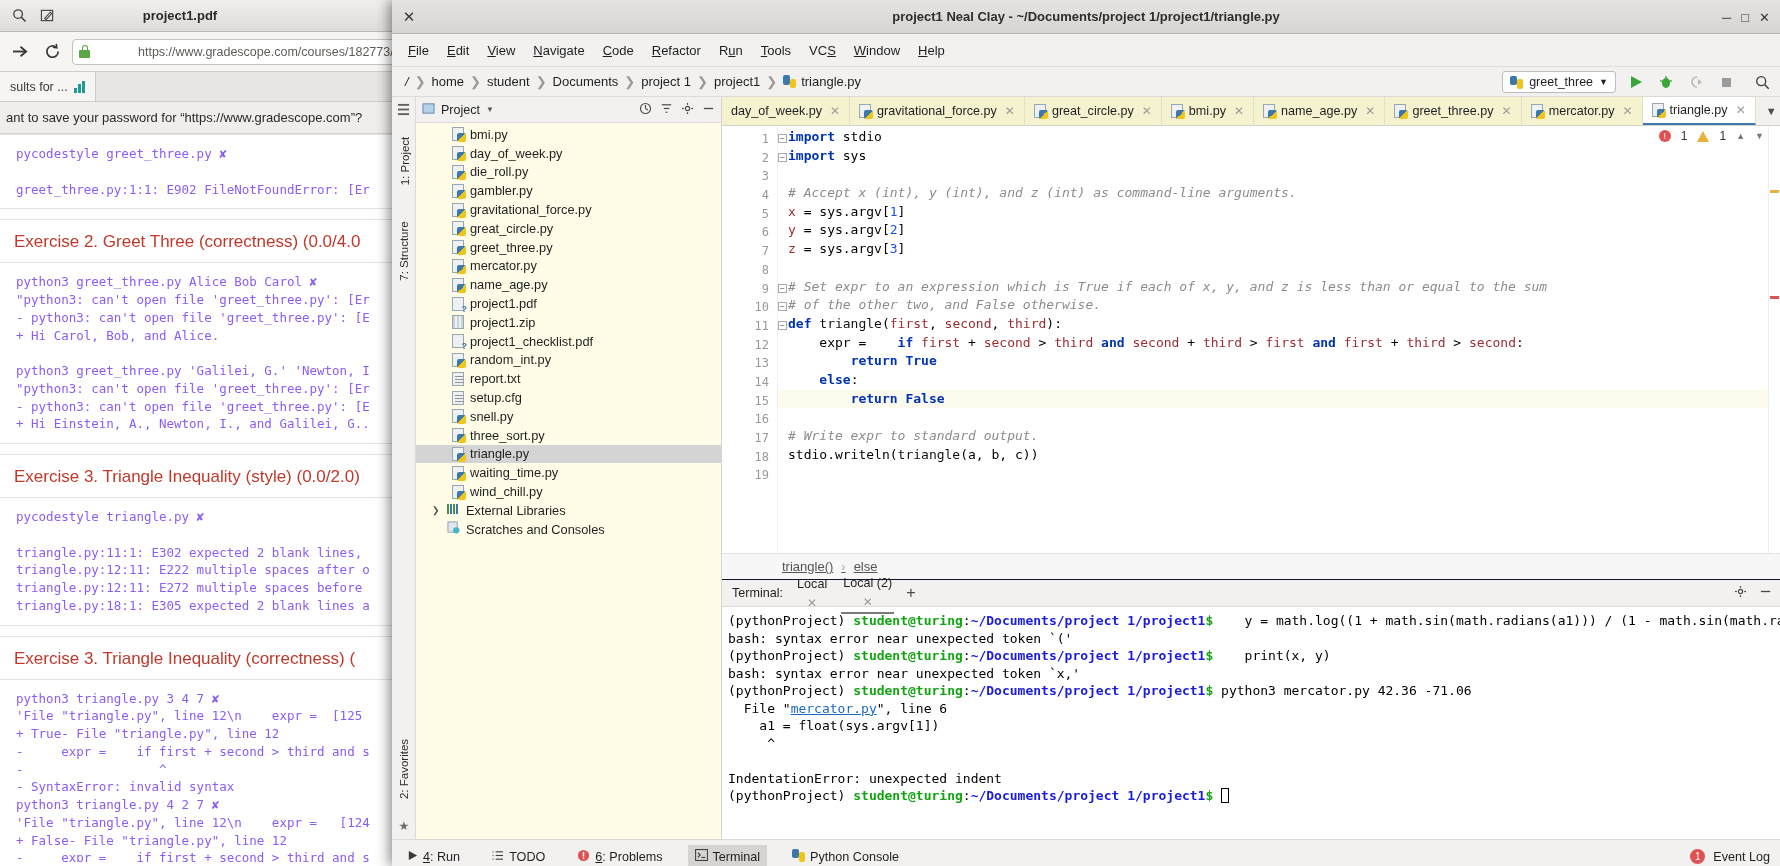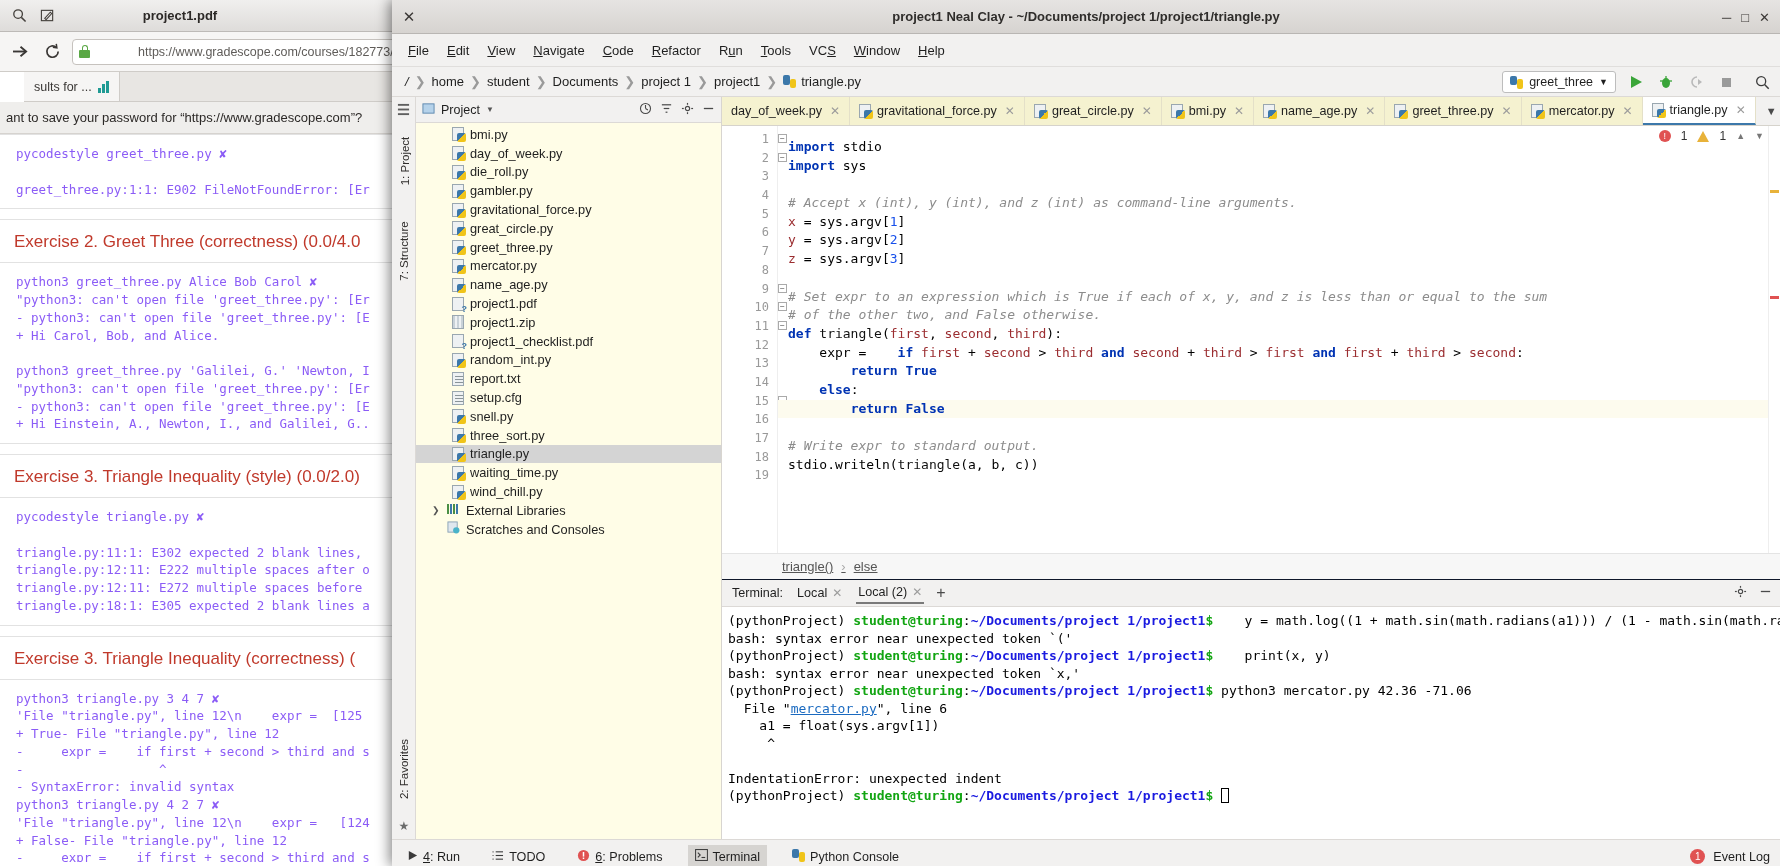--- a/index.html
+++ b/index.html
@@ -25,21 +25,21 @@
   .br-navbar { height: 40px; background: #f6f5f4; border-bottom: 1px solid #cfccc8;
                display: flex; align-items: center; gap: 8px; padding: 0 8px; }
   .nav-btn { width: 24px; height: 24px; display:flex; align-items:center; justify-content:center; color:#3a3735; }
   .urlbar { flex: 1; height: 26px; background: #fff; border: 1px solid #c6c2be; border-radius: 4px;
             display: flex; align-items: center; padding: 0 6px; gap: 6px; overflow: hidden; }
   .lock { width: 11px; height: 13px; position: relative; flex: none; }
   .lock .body { position:absolute; bottom:0; width:11px; height:8px; background:#5aa845; border-radius:1px; }
   .lock .shackle { position:absolute; top:0; left:2.5px; width:6px; height:6px; border:1.6px solid #5aa845;
                    border-bottom:none; border-radius:3px 3px 0 0; }
   .url-text { font-size: 12.5px; color: #5f5c59; white-space: nowrap; margin-left: 42px; }
-  .br-tabstrip { height: 30px; background: #e8e6e3; border-bottom: 1px solid #cfccc8; display: flex; align-items: stretch; margin-left: 24px; }
+  .br-tabstrip { height: 30px; background: #e8e6e3; border-bottom: 1px solid #cfccc8; display: flex; align-items: stretch; }
   .br-tab { background: #f6f5f4; border-right: 1px solid #cfccc8; display: flex; align-items: center;
             gap: 6px; padding: 0 10px; font-size: 12.5px; color: #3a3735; min-width: 60px; }
   .bar-icon { display:inline-flex; align-items:flex-end; gap:1px; height:12px; }
   .bar-icon i { display:block; width:3px; background:#1f9b94; }
   .pwd-bar { background: #efeeec; border-bottom: 1px solid #d6d3cf; padding: 8px 6px; font-size: 13px; color: #2c2927;
              white-space: nowrap; overflow: hidden; }
 
   .gs-content { padding: 0 0 0 0; background: #fff; height: calc(866px - 32px - 40px - 30px - 36px); overflow: hidden; }
   .gs-box { border: 1px solid #e2e2e2; border-left: none; margin: 0 0 10px 0; background: #fff; }
   .gs-pre { font-family: "DejaVu Sans Mono", monospace; font-size: 12.5px; color: #8b5cf6;
@@ -112,42 +112,42 @@
   .tab.active { background: #fff; border-bottom: 2px solid #3c78aa; }
   .tab .x { color: #9b9b9b; font-size: 12px; margin-left: 2px; }
   .tabs-more { margin-left: auto; padding: 0 10px; display: flex; align-items: center; color: #4a4a4a; background:#f2f1f0;}
 
   .editor-wrap { flex: 1; display: flex; position: relative; background: #fff; overflow: hidden; }
   .gutter { width: 56px; background: #fff; border-right: 1px solid #eee; text-align: right;
             font-family: "DejaVu Sans Mono", monospace; font-size: 12px; color: #999; padding-top: 4px; }
   .gutter div { height: 18.7px; line-height: 18.7px; padding-right: 8px; position: relative; }
   .fold { position: absolute; right: -10px; top: 4px; width: 9px; height: 9px; border: 1px solid #aaa; color:#666;
           font-size: 8px; line-height: 7px; text-align: center; background: #fff; }
-  .code { flex: 1; font-family: "DejaVu Sans Mono", monospace; font-size: 13px; padding-top: 12px;
+  .code { flex: 1; font-family: "DejaVu Sans Mono", monospace; font-size: 13px; padding-top: 2px;
           white-space: pre; overflow: hidden; position: relative; }
   .code .ln { height: 18.7px; line-height: 18.7px; padding-left: 10px; }
   .code .ln.hl { background: #fdfbee; }
   .kw { color: #0033b3; font-weight: bold; }
   .cmt { color: #8c8c8c; font-style: italic; }
   .num { color: #1750eb; }
   .fn { color: #111; font-weight: normal; }
   .param { color: #9b2d30; }
   .right-marks { position: absolute; right: 0; top: 0; width: 12px; height: 100%; background: #fff; border-left: 1px solid #eee;}
   .mark { position: absolute; right: 1px; width: 9px; height: 3px; }
   .status-line { height: 26px; background: #f7f7f7; border-top: 1px solid #e4e4e4; display: flex;
                  align-items: center; gap: 8px; padding-left: 60px; font-size: 13px; color: #555; text-decoration: underline; }
   .err-badge { position: absolute; right: 16px; top: 3px; display: flex; align-items: center; gap: 10px; font-size: 12px; color: #333; z-index:3;}
   .dot-red { width:12px;height:12px;border-radius:50%;background:#e05252;color:#fff;font-size:9px;display:flex;align-items:center;justify-content:center;}
   .tri-yel { width:0;height:0;border-left:6px solid transparent;border-right:6px solid transparent;border-bottom:11px solid #e8b23a;}
 
   
   .terminal { height: 260px; border-top: 1px solid #0f172a; background: #fff; display: flex; flex-direction: column; }
   .term-tabbar { height: 27px; background: #f2f1f0; border-bottom: 1px solid #dcd9d6; display: flex;
                  align-items: center; padding: 0 10px; gap: 12px; font-size: 12.6px; color: #1f1f1f; position: relative; }
-  .term-tab { display: flex; align-items: flex-end; gap: 5px; padding: 3px 2px; }
+  .term-tab { display: flex; align-items: center; gap: 5px; padding: 3px 2px; flex-direction: column; }
   .term-tab.active { border-bottom: 2px solid #7a7a7a; }
   .term-tab .x { color: #9b9b9b; font-size: 12px; }
   .term-right { position: absolute; right: 8px; display: flex; gap: 12px; color: #4a4a4a; align-items:center;}
   .term-body { flex: 1; font-family: "DejaVu Sans Mono", monospace; font-size: 13px; padding: 5px 6px;
                white-space: pre; overflow: hidden; line-height: 1.35; color: #000; }
   .t-env { color: #000; }
   .t-user { color: #12a512; font-weight: bold; }
   .t-path { color: #1a1ae0; font-weight: bold; }
   .t-link { color: #1a6ac0; text-decoration: underline; }
   .cursor-blk { display: inline-block; width: 8px; height: 15px; border: 1.5px solid #000; vertical-align: -3px; }

